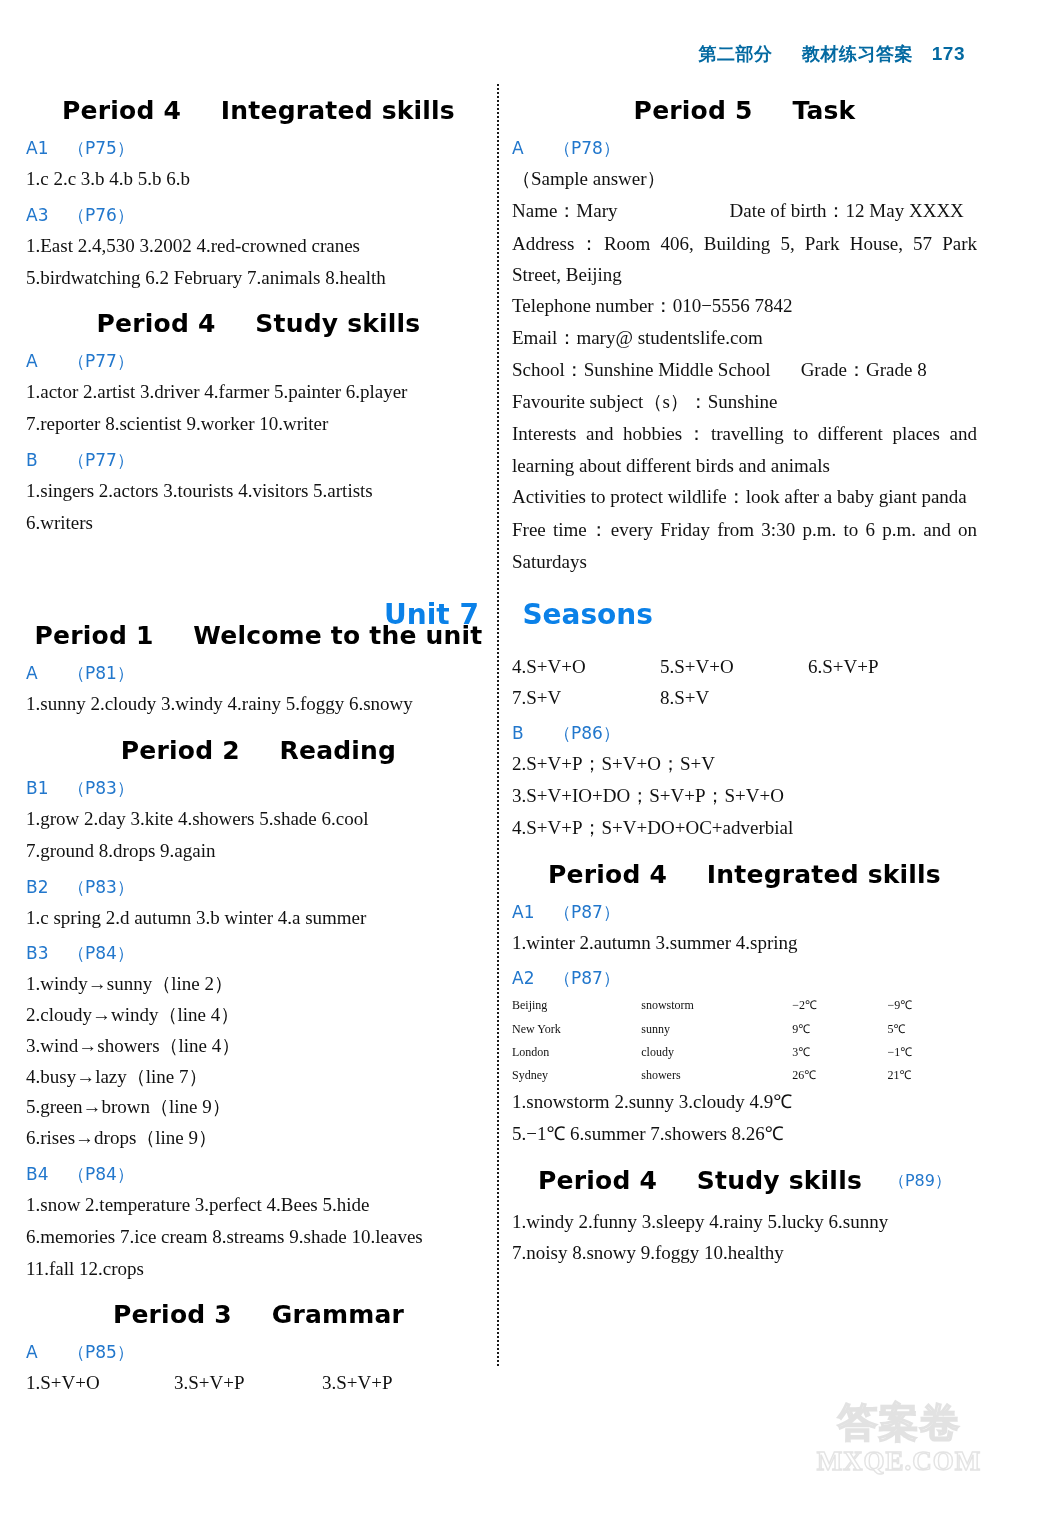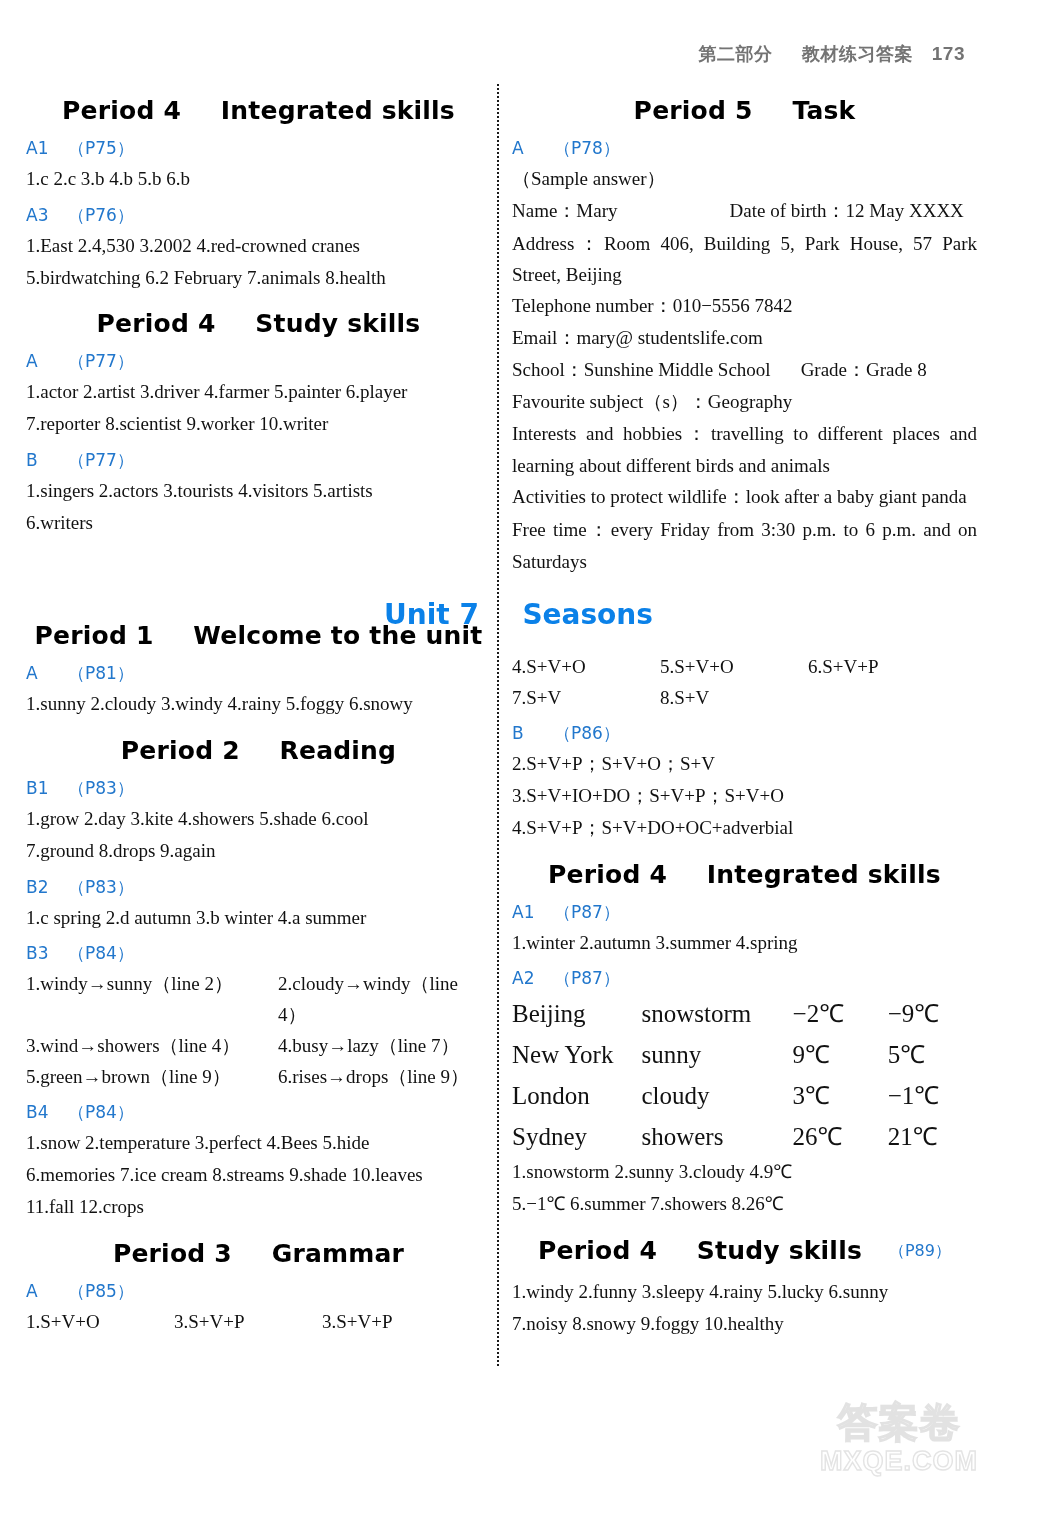--- a/index.html
+++ b/index.html
@@ -17,21 +17,21 @@
   }
 
   
   .page-header {
     position: absolute;
     top: 42px;
     right: 72px;
     font-family: "DejaVu Sans", sans-serif;
     font-size: 18px;
     font-weight: 700;
-    color: #737373;
+    color: #0369a1;
     letter-spacing: 0.5px;
     white-space: nowrap;
     text-align: center;
   }
   .page-header .hdr-cn { font-size: 18px; }
   .page-header .hdr-gap { display: inline-block; width: 16px; }
   .page-header .hdr-num {
     font-family: "Liberation Sans", sans-serif;
     font-size: 19px;
     font-weight: 700;
@@ -128,29 +128,30 @@
   .gap-md { display: inline-block; width: 30px; }
   .gap-lg { display: inline-block; width: 56px; }
 
   
   .ans-2col {
     display: flex;
     font-family: "Liberation Serif", serif;
     font-size: 19px;
     line-height: 1.62;
     color: #111;
+    flex-direction: column;
   }
   .ans-2col > span:first-child { width: 252px; flex: none; }
 
   
   .wx-table {
     width: 100%;
     border-collapse: collapse;
     font-family: "Liberation Serif", serif;
-    font-size: 25px;
+    font-size: 12px;
     color: #111;
   }
   .wx-table td {
     padding: 3px 0 4px 0;
     line-height: 1.35;
     white-space: nowrap;
   }
   .wx-city  { width: 130px; }
   .wx-cond  { width: 152px; }
   .wx-hi    { width: 96px; }
@@ -181,21 +182,21 @@
     font-size: 40px;
     font-weight: 700;
     color: transparent;
     -webkit-text-stroke: 1.5px #e2e2e2;
     letter-spacing: 1px;
     line-height: 1;
     text-align: center;
     white-space: nowrap;
   }
   .wm-en {
-    font-family: Liberation Sans, sans-serif;
+    font-family: Liberation Serif, serif;
     font-size: 27px;
     font-weight: 700;
     color: transparent;
     -webkit-text-stroke: 1.4px #e4e4e4;
     letter-spacing: 1px;
     text-align: center;
     margin-top: 4px;
     white-space: nowrap;
   }
 </style>
@@ -340,21 +341,21 @@
   </div>
 
   <div class="ans-justify">Address：Room 406, Building 5, Park House, 57 Park Street, Beijing</div>
   <div class="ans">Telephone number：010−5556 7842</div>
   <div class="ans">Email：mary@ studentslife.com</div>
 
   <div class="ans">
     <span>School：Sunshine Middle School</span><span class="gap-md"></span><span>Grade：Grade 8</span>
   </div>
 
-  <div class="ans">Favourite subject（s）：Geography</div>
+  <div class="ans">Favourite subject（s）：Sunshine</div>
   <div class="ans-justify">Interests and hobbies：travelling to different places and learning about different birds and animals</div>
   <div class="ans">Activities to protect wildlife：look after a baby giant panda</div>
   <div class="ans-justify">Free time：every Friday from 3:30 p.m. to 6 p.m. and on Saturdays</div>
 
   <div style="height:74px"></div>
 
   <div class="gram-row">
     <span>4.S+V+O</span>
     <span>5.S+V+O</span>
     <span>6.S+V+P</span>

